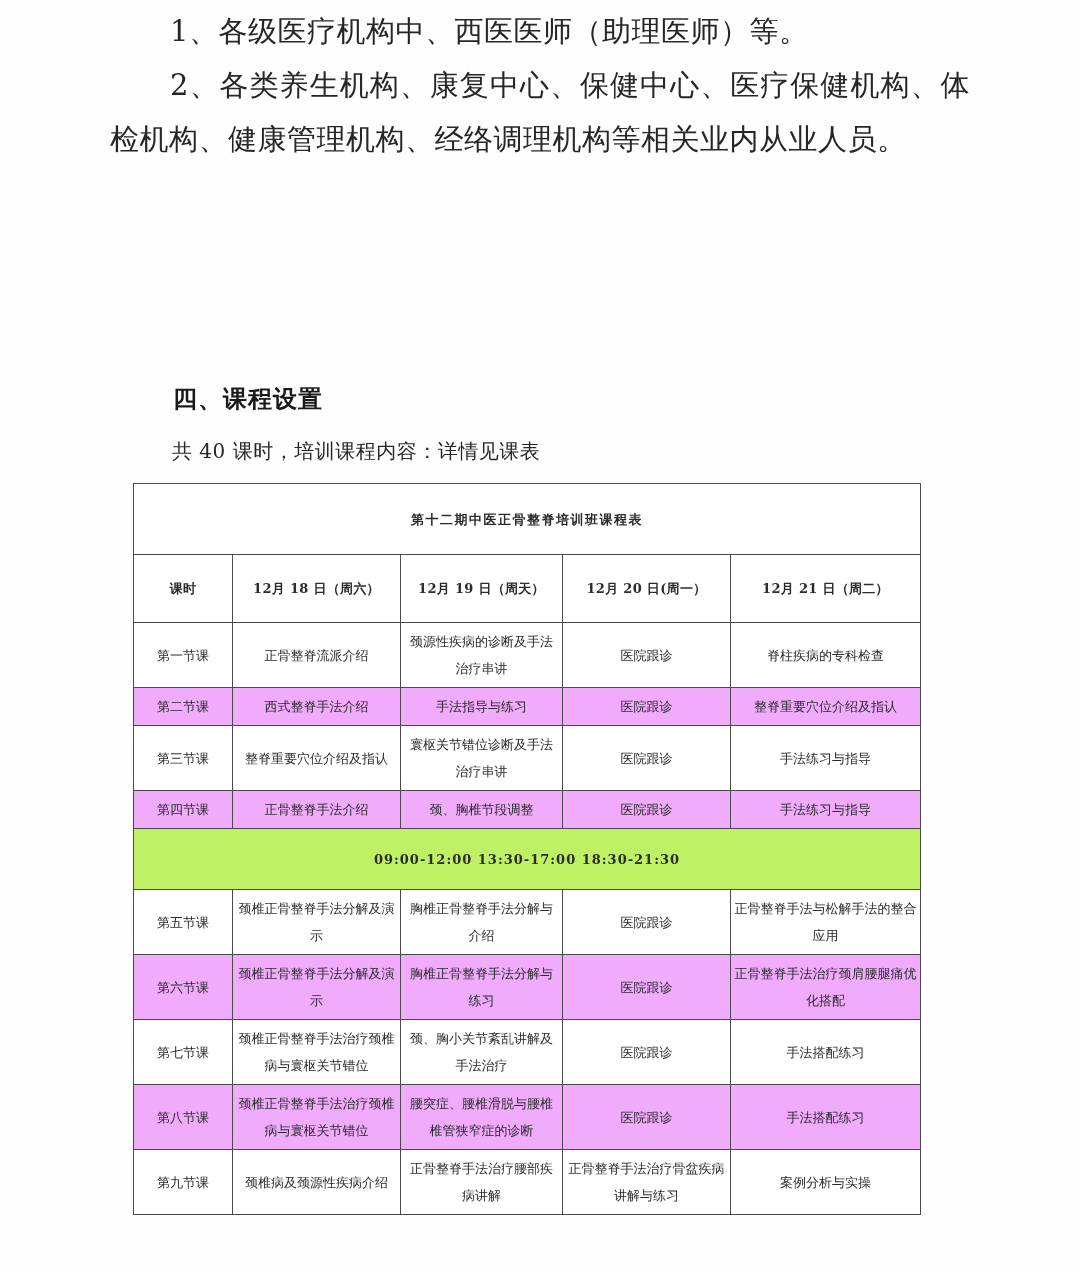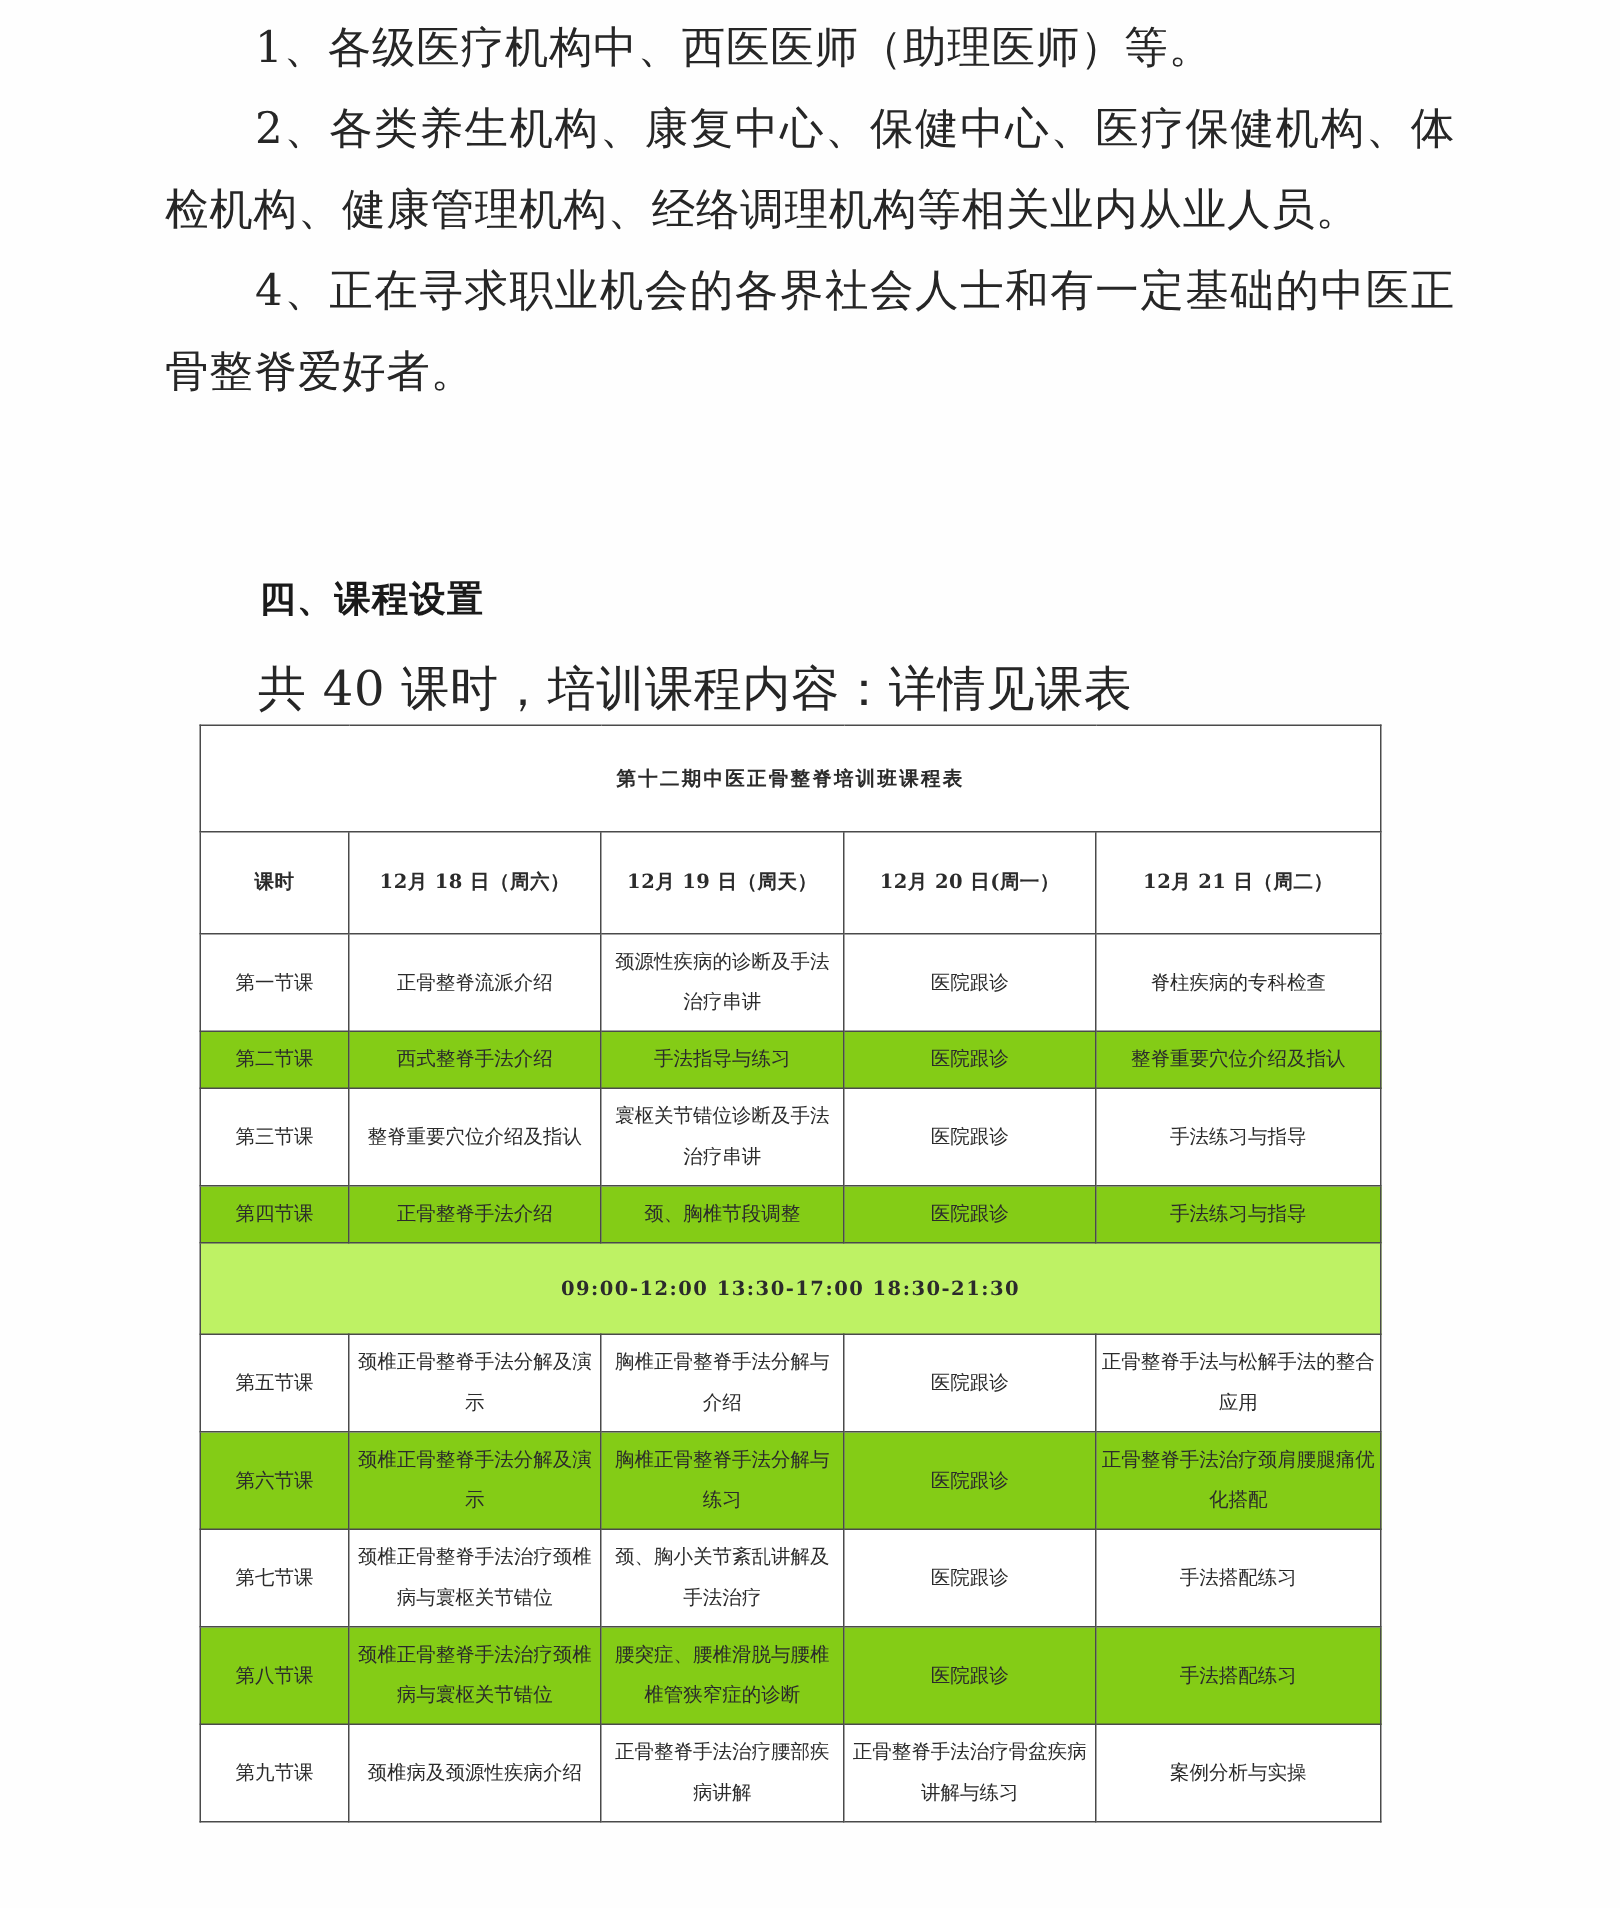--- a/index.html
+++ b/index.html
@@ -53,21 +53,21 @@
     letter-spacing: 1px;
     text-indent: 62px;
     color: #1a1a1a;
     font-family: Liberation Sans, sans-serif;
   }
 
   .lead-line {
     position: absolute;
     left: 110px;
     top: 438px;
-    font-size: 32px;
+    font-size: 20px;
     text-indent: 62px;
     letter-spacing: 0.5px;
     color: #262626;
   }
 
   
   .schedule-wrap {
     position: absolute;
     left: 133px;
     top: 483px;
@@ -99,21 +99,21 @@
   }
   td.head-cell {
     font-weight: bold;
     font-size: 18px;
     height: 57px;
     color: #111;
     letter-spacing: 0.3px;
     font-family: "DejaVu Sans", "Liberation Sans", sans-serif;
   }
   tr.shaded td {
-    background: #84cc16;
+    background: #f0abfc;
   }
   td.time-cell {
     background: #bef264;
     font-size: 22px;
     font-weight: bold;
     letter-spacing: 1px;
     height: 50px;
     color: #111;
     font-family: "DejaVu Sans Mono", "Liberation Mono", monospace;
   }
@@ -127,21 +127,20 @@
   .col-d4 { width: 190px; }
 </style>
 </head>
 <body>
 
 <div class="page">
 
   <div class="body-text">
     <p class="para">1、各级医疗机构中、西医医师（助理医师）等。</p>
     <p class="para">2、各类养生机构、康复中心、保健中心、医疗保健机构、体检机构、健康管理机构、经络调理机构等相关业内从业人员。</p>
-    <p class="para">4、正在寻求职业机会的各界社会人士和有一定基础的中医正骨整脊爱好者。</p>
   </div>
 
   <div class="section-heading">四、课程设置</div>
   <div class="lead-line">共 40 课时，培训课程内容：详情见课表</div>
 
   <div class="schedule-wrap">
     <table class="schedule">
       <colgroup>
         <col class="col-period">
         <col class="col-d1">

